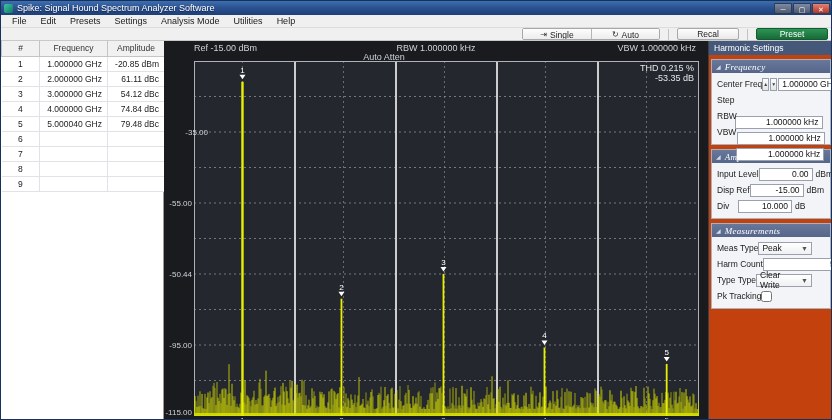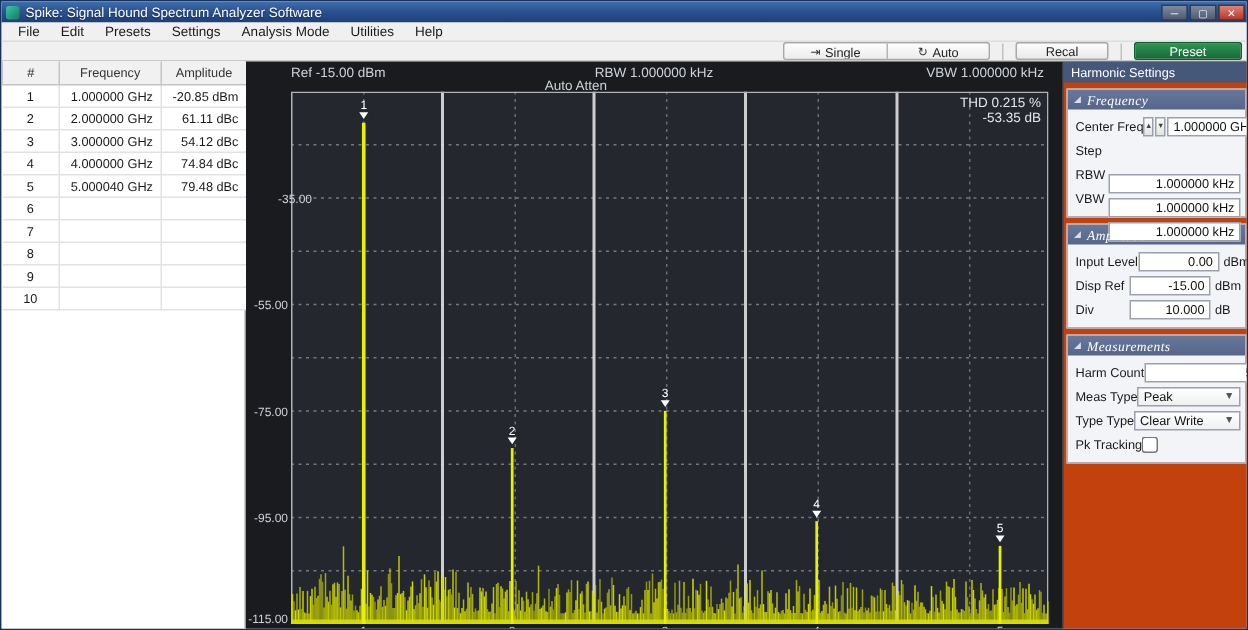--- a/index.html
+++ b/index.html
@@ -51,21 +51,21 @@
   .xlab-strip{ position:absolute; left:30px; top:375px; width:505px; height:5px; overflow:hidden; }
   .xlab{ position:absolute; top:0; color:#cfd3d8; font-size:8px; transform:translateX(-50%); }
   .thd-block{ position:absolute; text-align:right; color:#e4e7ea; font-size:9px; line-height:10px; }
 
   
   .panel-title{ height:14px; background:#46587a; color:#fff; font-size:8.5px; line-height:14px; padding-left:5px; }
   .section{ margin:4px 2px 0 2px; border:1px solid #aab0bc; background:#f3f4f7; }
   .section-header{ height:13px; background:linear-gradient(180deg,#67789b,#55668a); color:#fff; display:flex; align-items:center; gap:4px; padding-left:4px; cursor:pointer; }
   .section-header .s-label{ font-family:"Liberation Serif", serif; font-style:italic; font-size:9px; letter-spacing:.3px; }
   .tri{ font-size:6px; color:#d7ddea; line-height:6px; }
-  .section-body{ padding:3px 3px 4px 3px; }
+  .section-body{ padding:3px 18px 4px 3px; }
   .field-row{ display:flex; align-items:center; height:16px; }
   .flabel{ flex:1; font-size:8.5px; color:#1a1a1a; padding-left:2px; white-space:nowrap; }
   .fin{ height:13px; border:1px solid #9aa0ad; background:#fff; font-size:8.5px; text-align:right; padding:0 3px; font-family:"Liberation Sans",sans-serif; color:#111; }
   .fin-wide{ width:88px;margin-top:44px; } .fin-cf{ width:57px; } .fin-amp{ width:54px; } .fin-hc{ width:76px; }
   .unit{ width:20px; font-size:8.5px; color:#1a1a1a; text-align:left; padding-left:3px; }
   .spin{ width:11px; height:13px; border:1px solid #9aa0ad; background:linear-gradient(180deg,#fdfdfd,#e4e4e4); font-size:5px; color:#444; display:flex; align-items:center; justify-content:center; margin-right:1px; cursor:pointer; }
   .dd{ width:76px; height:13px; border:1px solid #9aa0ad; background:linear-gradient(180deg,#fff,#eef0f2); font-size:8.5px; color:#111; display:flex; align-items:center; padding:0 3px; cursor:pointer; }
   .dd .dd-val{ flex:1; text-align:left; }
   .dd .dd-arrow{ font-size:7px; color:#555; }
   .chk{ width:11px; height:11px; margin-right:63px; }
@@ -164,25 +164,20 @@
               <td></td>
               <td></td>
             </tr>
             <tr>
               <td>8</td>
               <td></td>
               <td></td>
             </tr>
             <tr>
               <td>9</td>
-              <td></td>
-              <td></td>
-            </tr>
-            <tr>
-              <td>10</td>
               <td></td>
               <td></td>
             </tr>
           </tbody>
       </table>
     </div>
 
     <div class="center-panel">
       <div class="plot-txt" style="left:30px; top:2px;text-align:right;">Ref -15.00 dBm</div>
       <div class="plot-txt" style="left:30px; top:11px;margin-top:32px;">Div 10.0</div>
@@ -746,21 +741,21 @@
       </div>
 
       <div class="thd-block" style="top:22px; right:14px;">
         <div>THD 0.215 %</div>
         <div>-53.35 dB</div>
       </div>
 
       <div>
           <div class="ylab" style="top: 87px; right: 500px;">-35.00</div>
           <div class="ylab" style="top: 158px; right: 516px;">-55.00</div>
-          <div class="ylab" style="top: 229px; right: 516px;">-75.00</div>
+          <div class="ylab" style="top: 229px; right: 516px;">-50.44</div>
           <div class="ylab" style="top: 300px; right: 516px;">-95.00</div>
           <div class="ylab" style="top: 367px; right: 516px;">-115.00</div>
         </div>
       <div class="xlab-strip">
           <div class="xlab" style="left: 48.48px;">1</div>
           <div class="xlab" style="left: 147.46px;">2</div>
           <div class="xlab" style="left: 249.47px;">3</div>
           <div class="xlab" style="left: 350.47px;">4</div>
           <div class="xlab" style="left: 472.68px;">5</div>
         </div>
@@ -824,31 +819,31 @@
         </div>
       </div>
 
       <div class="section">
         <div class="section-header">
           <span class="tri">◢</span>
           <span class="s-label">Measurements</span>
         </div>
         <div class="section-body">
           <div class="field-row">
-            <span class="flabel">Harm Count</span>
-            <input class="fin fin-hc" value="5" style="">
-          </div>
-          <div class="field-row">
             <span class="flabel">Meas Type</span>
             <div class="dd">
               <span class="dd-val">Peak</span>
               <span class="dd-arrow">▼</span>
             </div>
           </div>
           <div class="field-row">
+            <span class="flabel">Harm Count</span>
+            <input class="fin fin-hc" value="5" style="">
+          </div>
+          <div class="field-row">
             <span class="flabel">Type Type</span>
             <div class="dd">
               <span class="dd-val">Clear Write</span>
               <span class="dd-arrow">▼</span>
             </div>
           </div>
           <div class="field-row">
             <span class="flabel">Pk Tracking</span>
             <input type="checkbox" class="chk" style="">
           </div>

